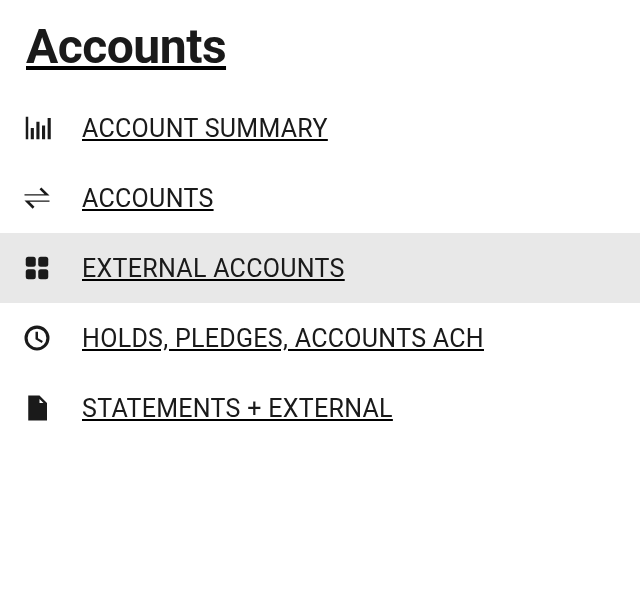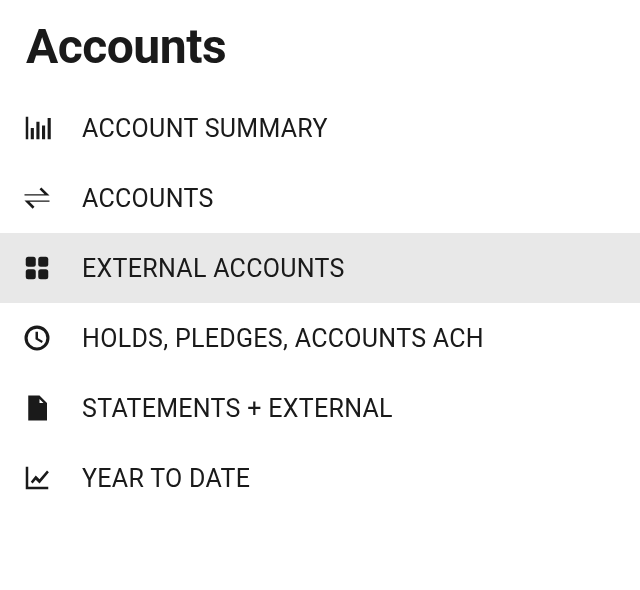--- a/index.html
+++ b/index.html
@@ -8,20 +8,21 @@
       box-sizing: border-box;
     }
     body {
       font-family: 'Roboto', 'Helvetica Neue', Arial, sans-serif;
       background: #fff;
       width: 640px;
       height: 590px;
     }
     .container {
       padding: 18px 0 0 0;
+      text-decoration: underline;
     }
     .page-title {
       font-size: 48px;
       font-weight: 700;
       color: #1a1a1a;
       padding: 0 0 18px 26px;
       letter-spacing: -0.5px;
     }
     .menu {
       display: flex;
@@ -104,24 +105,16 @@
 
     <div class="menu-item">
       <span class="icon-slot">
         <svg viewBox="0 0 24 24">
             <path d="M14 2H5v20h15V8l-6-6zm0 2.8L17.2 8H14V4.8z"></path>
           </svg>
       </span>
       <span class="menu-label">STATEMENTS + EXTERNAL</span>
     </div>
 
-    <div class="menu-item">
-      <span class="icon-slot">
-        <svg viewBox="0 0 24 24">
-            <path d="M3 3v18h18v-2H5V3H3zm4 12l4-5 3 3 6-7 1.5 1.3-7.5 9-3-3-2.5 3L7 15z"></path>
-          </svg>
-      </span>
-      <span class="menu-label">YEAR TO DATE</span>
-    </div>
 
 
   </div>
 </div>
 
 </body></html>

